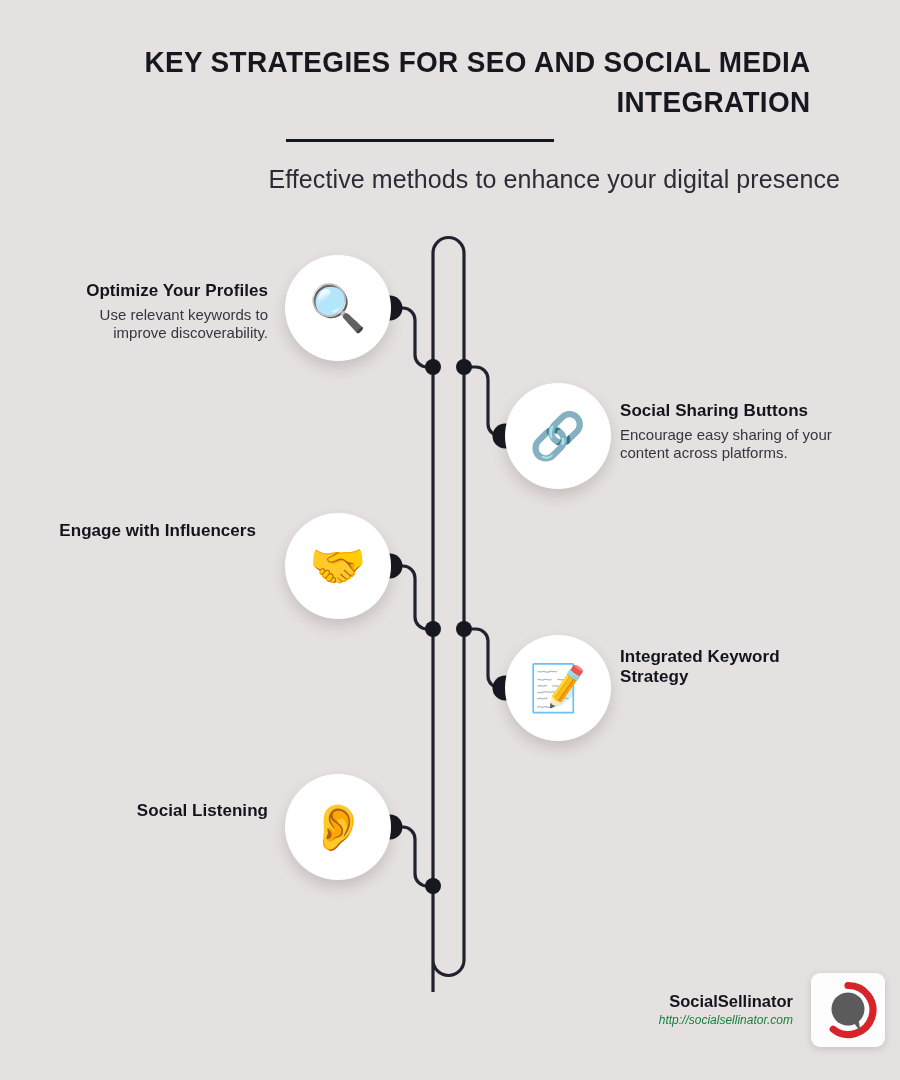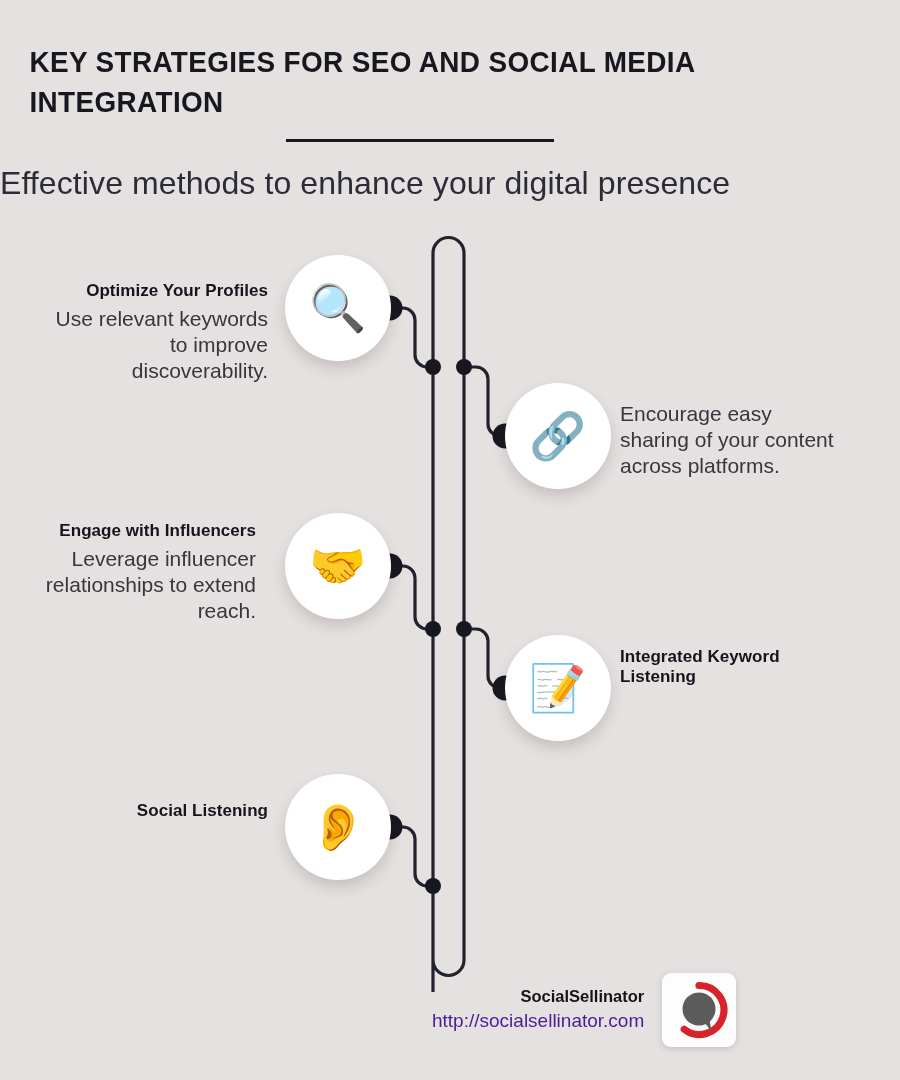--- a/index.html
+++ b/index.html
@@ -15,21 +15,21 @@
     overflow: hidden;
     position: relative;
   }
 
   
   #header {
     position: absolute;
     left: 0;
     top: 0;
     width: 840px;
-    text-align: left;
+    text-align: right;
   }
   #page-title {
     margin: 0;
     padding-top: 42px;
     font-size: 30px;
     line-height: 1.32;
     font-weight: bold;
     letter-spacing: 0.4px;
     text-transform: uppercase;
     color: #17171f;
@@ -39,21 +39,21 @@
   }
   #title-rule {
     width: 268px;
     height: 3px;
     background: #17171f;
     margin: 18px auto 0 auto;
   }
   #page-subtitle {
     margin: 0;
     padding-top: 23px;
-    font-size: 32px;
+    font-size: 25px;
     font-weight: normal;
     color: #2c2c38;
     letter-spacing: 0.1px;
   }
 
   
   #diagram {
     position: absolute;
     left: 0;
     top: 0;
@@ -95,51 +95,52 @@
 
   .step-heading {
     font-size: 17px;
     font-weight: bold;
     line-height: 1.18;
     color: #14141d;
     margin: 0 0 5px 0;
     letter-spacing: 0.05px;
   }
   .step-desc {
-    font-size: 21px;
+    font-size: 15px;
     line-height: 1.23;
     color: #36363f;
     margin: 0;
   }
 
   
   #footer {
     position: absolute;
-    left: 432px;
+    left: 465px;
     top: 968px;
     width: 420px;
     height: 84px;
     display: flex;
     align-items: center;
-    justify-content: flex-start;
+    justify-content: flex-end;
   }
   #brand-text {
     text-align: right;
     margin-right: 18px;
   }
   #brand-name {
     font-size: 16.5px;
     font-weight: bold;
     color: #14141d;
     line-height: 1.3;
   }
   #brand-url {
-    font-size: 19px;
-    color: #4c1d95;
+    font-size: 12px;
+    color: #15803d;
     line-height: 1.45;
+    font-style: italic;
   }
   #brand-logo {
     width: 74px;
     height: 74px;
     background: #fdfdfd;
     border-radius: 9px;
     box-shadow: 0 2px 7px rgba(60, 50, 45, 0.18);
     display: flex;
     align-items: center;
     justify-content: center;
@@ -204,30 +205,30 @@
 <div class="icon-bubble" style="left:285px; top:774px;">
   <span class="icon-glyph">👂</span>
 </div>
 
 <div class="step-text right-aligned" style="left:53px; top:281px;">
   <p class="step-heading">Optimize Your Profiles</p>
   <p class="step-desc">Use relevant keywords to improve discoverability.</p>
 </div>
 
 <div class="step-text left-aligned" style="left:620px; top:401px;">
+  <p class="step-heading">Social Sharing Buttons</p>
   <p class="step-desc">Encourage easy sharing of your content across platforms.</p>
 </div>
 
 <div class="step-text right-aligned" style="left:41px; top:521px;">
   <p class="step-heading">Engage with Influencers</p>
-  <p class="step-desc">Leverage influencer relationships to extend reach.</p>
 </div>
 
 <div class="step-text left-aligned" style="left:620px; top:647px;">
-  <p class="step-heading">Integrated Keyword Listening</p>
+  <p class="step-heading">Integrated Keyword Strategy</p>
 </div>
 
 <div class="step-text right-aligned" style="left:53px; top:801px;">
   <p class="step-heading">Social Listening</p>
 </div>
 
 <div id="footer">
   <div id="brand-text">
     <div id="brand-name">SocialSellinator</div>
     <div id="brand-url">http://socialsellinator.com</div>

